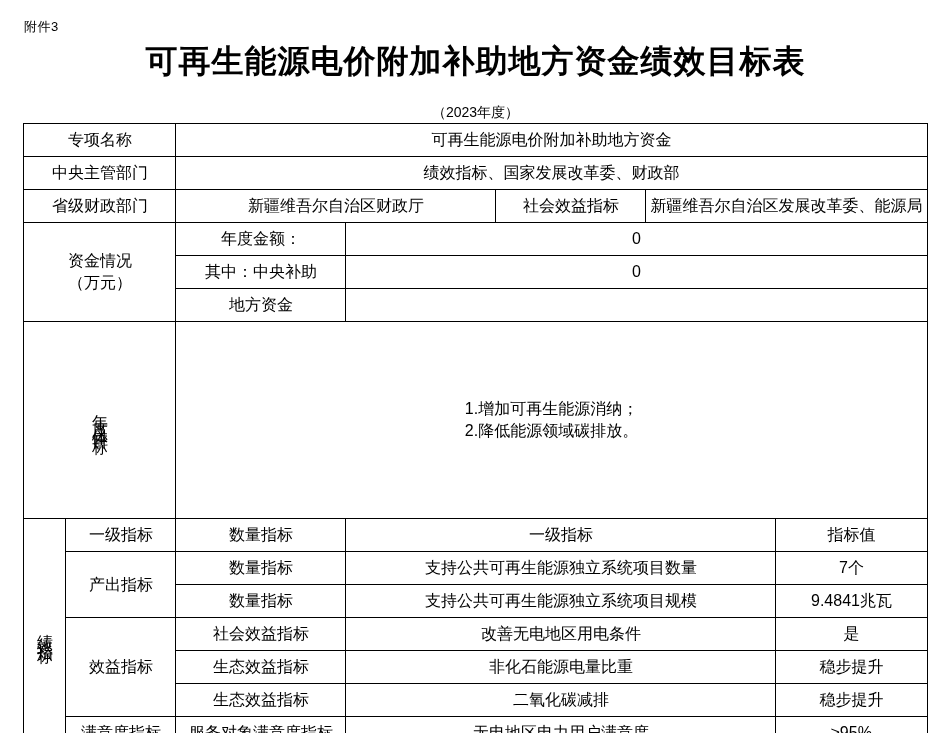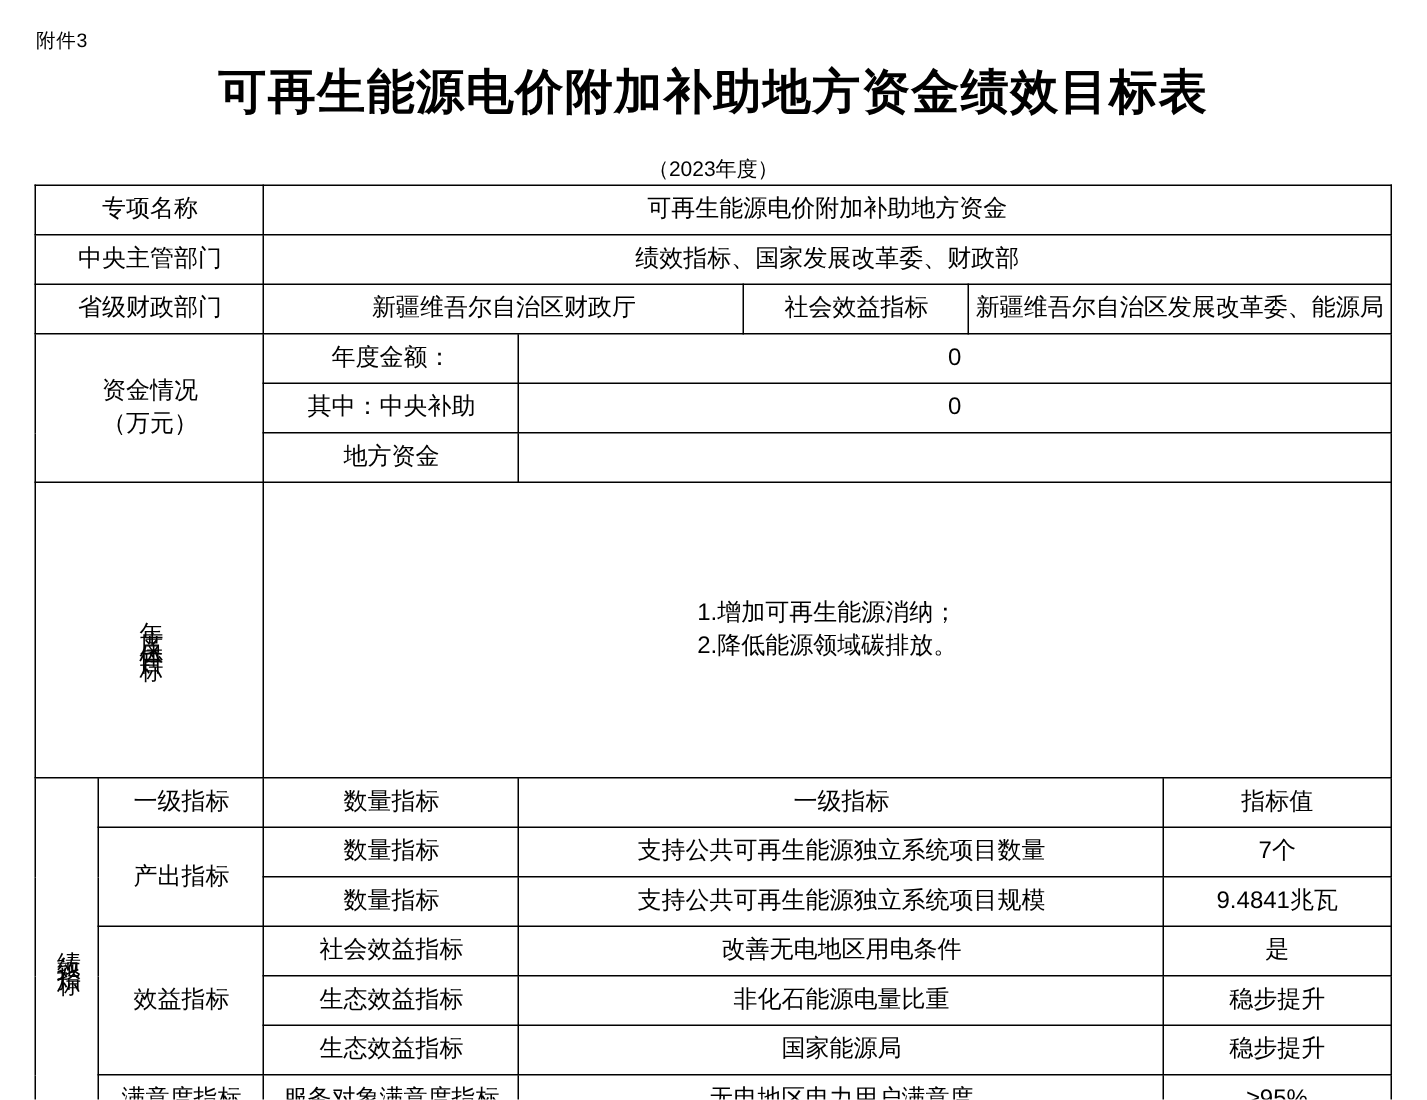--- a/index.html
+++ b/index.html
@@ -168,21 +168,21 @@
     <td class="h36" colspan="3">改善无电地区用电条件</td>
     <td class="h36">是</td>
   </tr>
   <tr>
     <td class="h36">生态效益指标</td>
     <td class="h36" colspan="3">非化石能源电量比重</td>
     <td class="h36">稳步提升</td>
   </tr>
   <tr>
     <td class="h36">生态效益指标</td>
-    <td class="h36" colspan="3">国家能源局</td>
+    <td class="h36" colspan="3">二氧化碳减排</td>
     <td class="h36">稳步提升</td>
   </tr>
 
   <tr>
     <td class="h36">满意度指标</td>
     <td class="h36">服务对象满意度指标</td>
     <td class="h36" colspan="3">无电地区电力用户满意度</td>
     <td class="h36">≥95%</td>
   </tr>
 </tbody>

